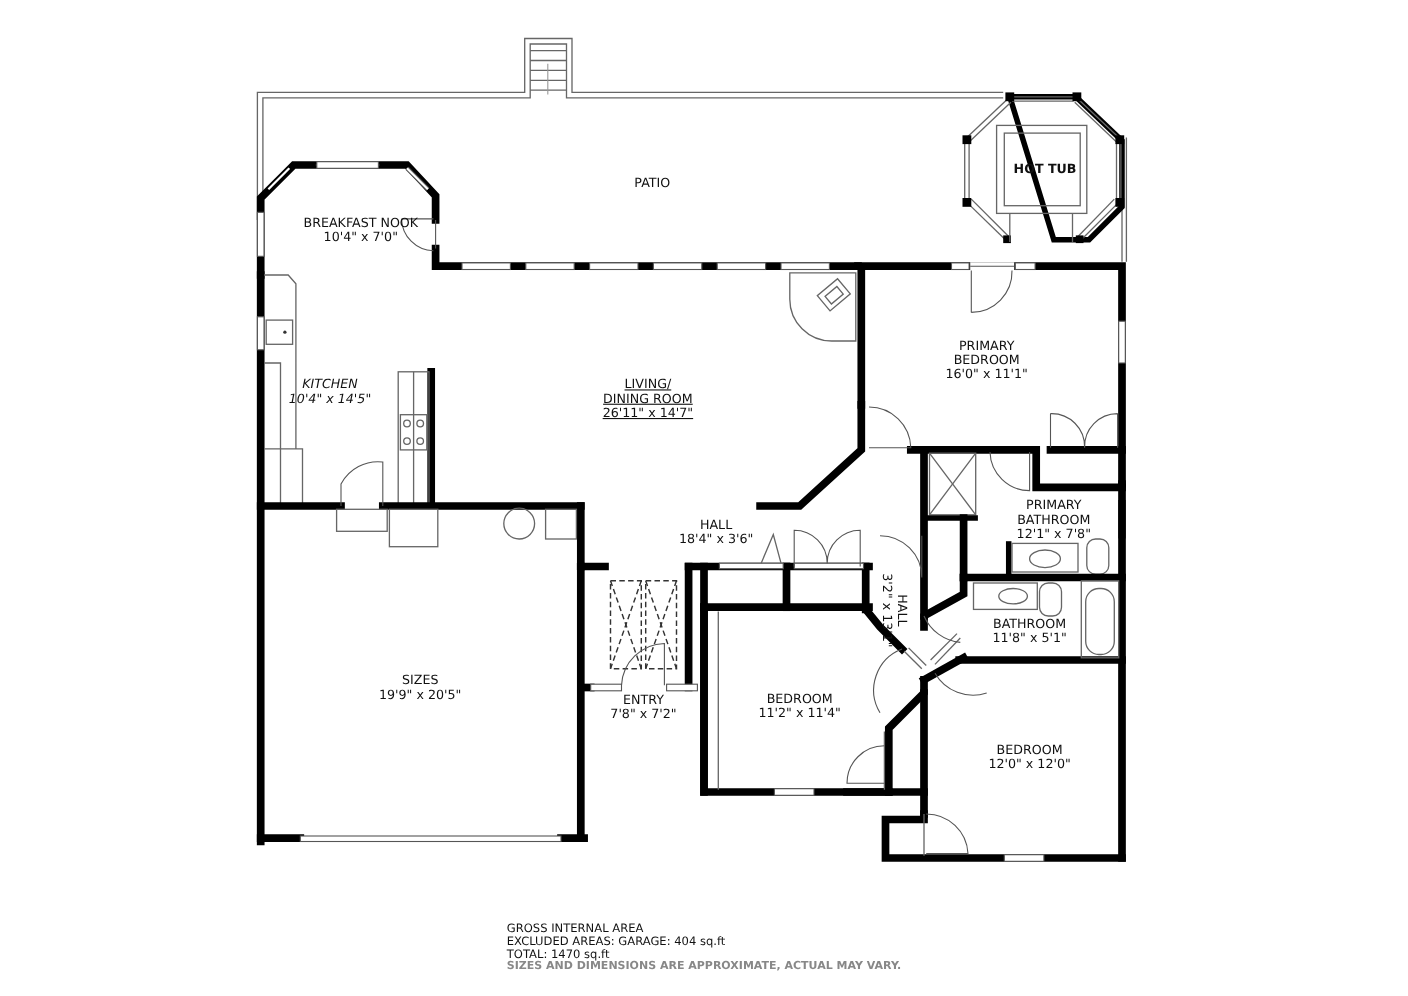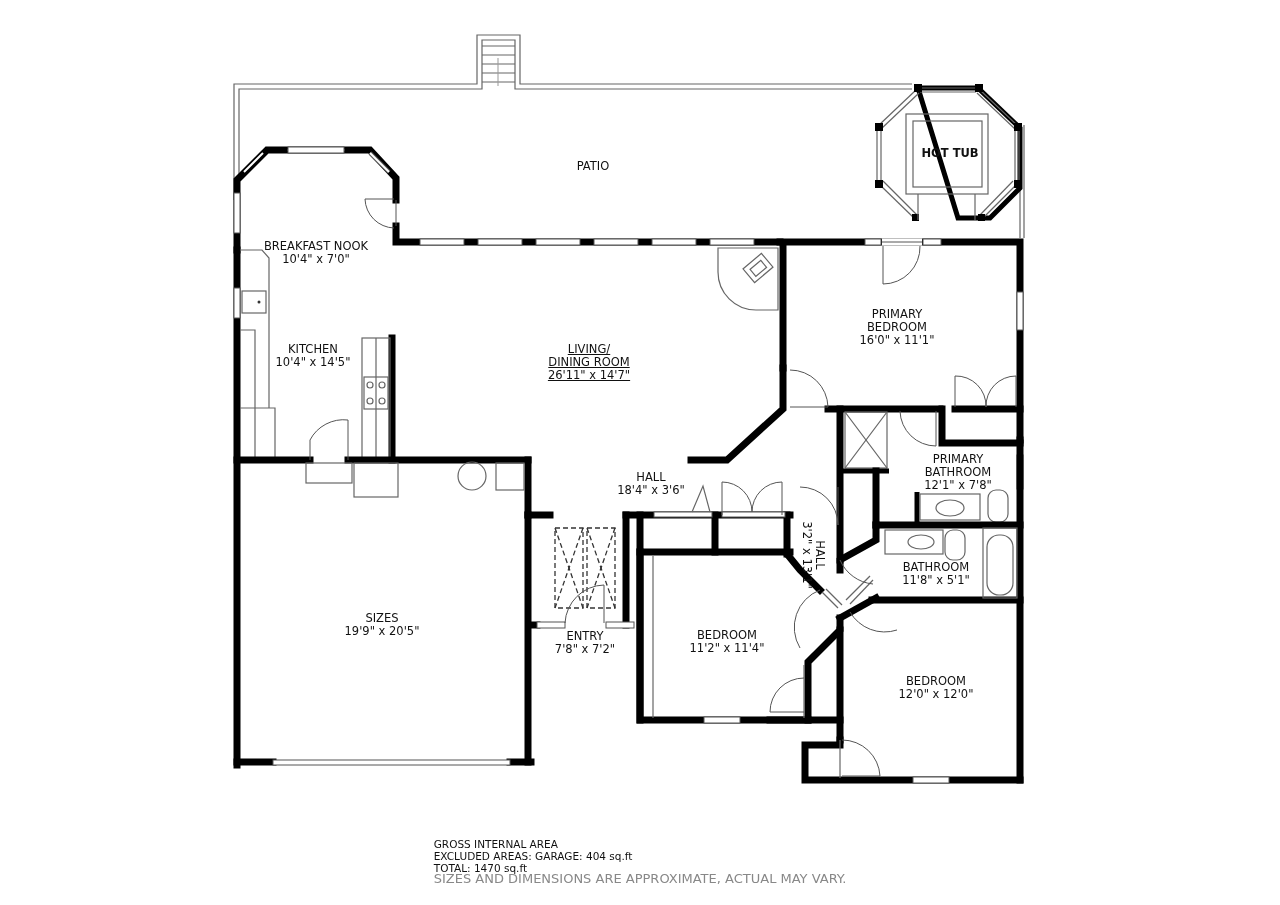--- a/index.html
+++ b/index.html
@@ -8,21 +8,21 @@
   .wall { stroke:#000; stroke-width:7; fill:none; stroke-linecap:square; }
   .wallthin { stroke:#000; stroke-width:5; fill:none; }
   .thin { stroke:#555; stroke-width:1; fill:none; }
   .thin2 { stroke:#666; stroke-width:1.2; fill:none; }
   .win { fill:#fff; stroke:#555; stroke-width:1; }
   .dash { stroke:#333; stroke-width:1.3; fill:none; stroke-dasharray:5 3; }
   .lbl { position:absolute; text-align:center; color:#111; font-size:11.5px; line-height:13px; transform:translateX(-50%); white-space:nowrap; }
   .lbl.vert { transform:translate(-50%,-50%) rotate(90deg); }
   .footer { position:absolute; left:640px; transform:translateX(-50%); text-align:left; white-space:nowrap; }
   .f1 { font-size:10.5px; color:#111; line-height:12px; }
-  .f2 { font-size:13px; color:#888; line-height:10px; }
+  .f2 { font-size:10px; color:#888; line-height:10px;font-weight:bold; }
 </style>
 </head>
 <body>
 
 <svg id="plan" viewBox="0 0 1280 905" xmlns="http://www.w3.org/2000/svg">
 
   <g>
     <polyline class="thin2" points="234,200 234,84 477,84 477,35 520,35 520,84 912,84"></polyline>
     <polyline class="thin2" points="239,175 239,89 482,89 482,40 515,40 515,89 912,89"></polyline>
     <line class="thin2" x1="1020" y1="125" x2="1020" y2="238"></line>
@@ -228,25 +228,25 @@
     <path class="thin" d="M565,623 A40,40 0 0 1 604,585 L604,623"></path>
   </g>
 </svg>
 
 <div class="lbl" style="left:593px; top:160px;">
   <div>PATIO</div>
 </div>
 <div class="lbl" style="left:950px; top:147px;font-weight:bold;">
   <div>HOT TUB</div>
 </div>
-<div class="lbl" style="left:316px; top:196px;margin-top:44px;">
+<div class="lbl" style="left:328px; top:196px;">
   <div>BREAKFAST NOOK</div>
   <div>10'4" x 7'0"</div>
 </div>
-<div class="lbl" style="left:313px; top:343px;">
+<div class="lbl" style="left:300px; top:343px;font-style:italic;">
   <div>KITCHEN</div>
   <div>10'4" x 14'5"</div>
 </div>
 <div class="lbl" style="left:589px; top:343px;text-decoration:underline;">
   <div>LIVING/</div>
   <div>DINING ROOM</div>
   <div>26'11" x 14'7"</div>
 </div>
 <div class="lbl" style="left:897px; top:308px;">
   <div>PRIMARY</div>

